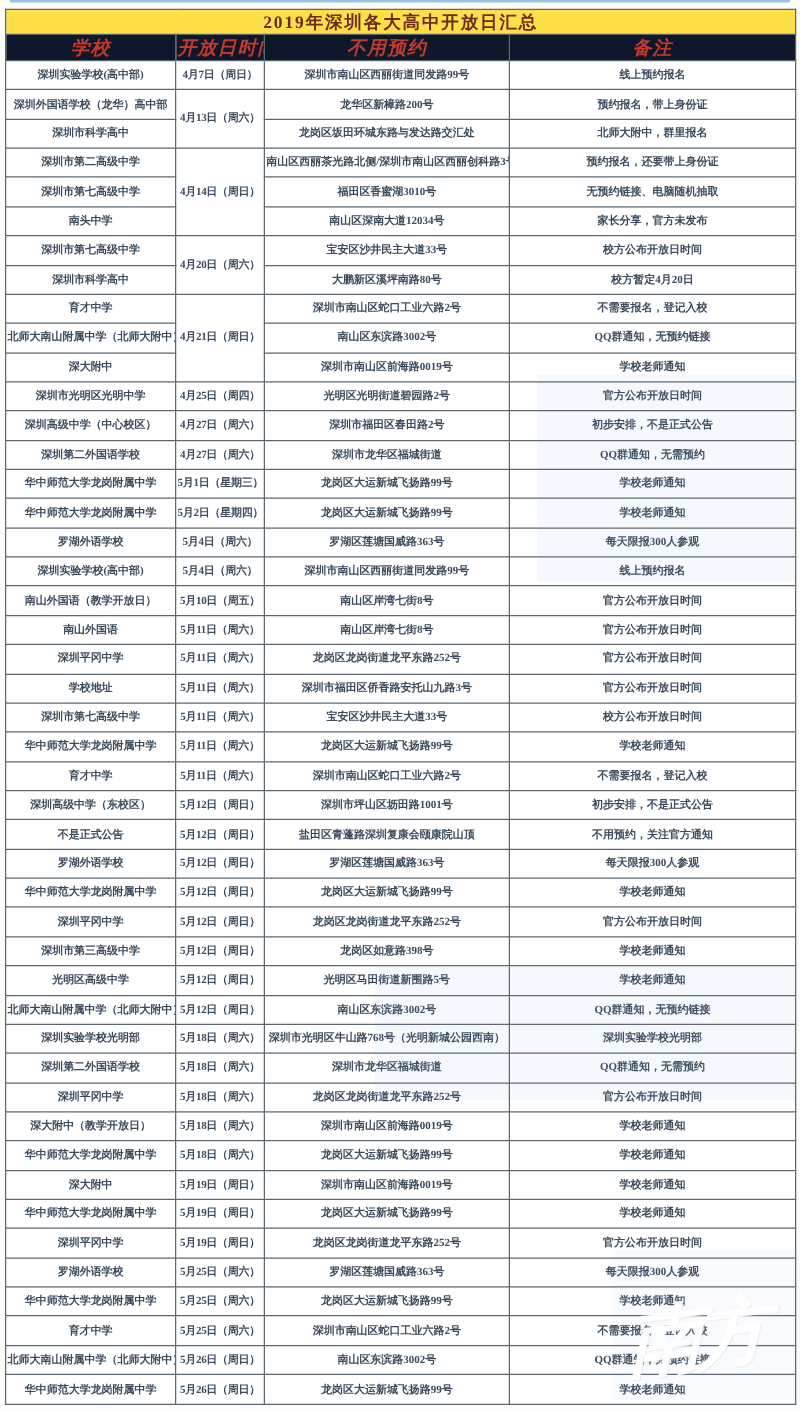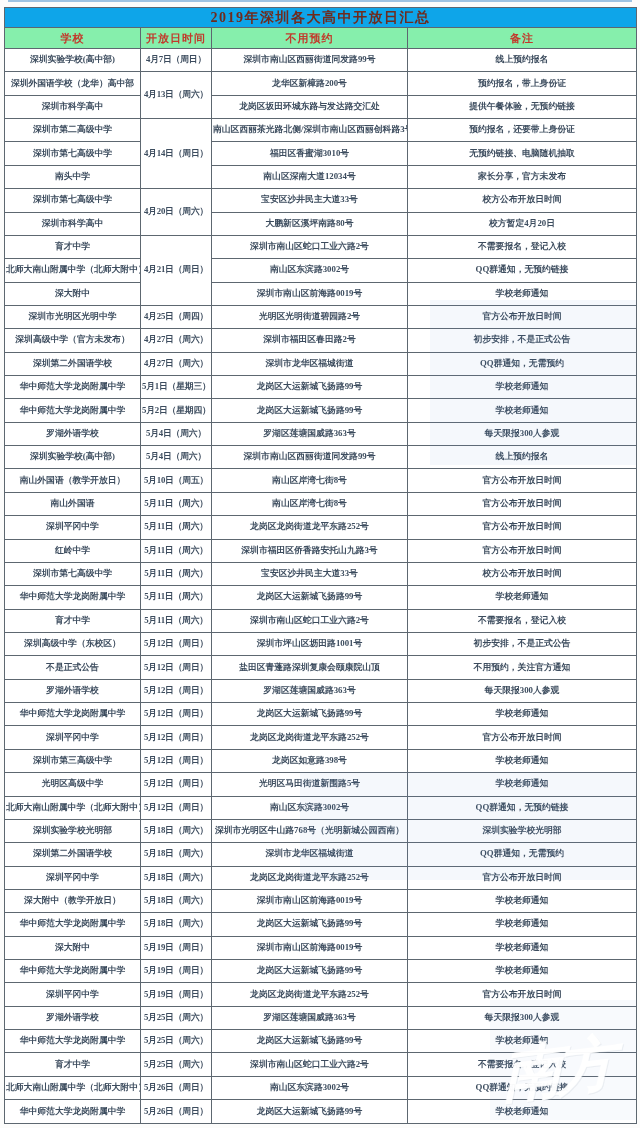--- a/index.html
+++ b/index.html
@@ -17,30 +17,30 @@
     border-collapse:collapse;table-layout:fixed;
   }
   table.open-day th,table.open-day td{
     border:1px solid #5d6770;
     text-align:center;vertical-align:middle;
     white-space:nowrap;overflow:hidden;
     padding:0 1px;
   }
   th.title-cell{
     height:19px;
-    background:#0ea5e9;
+    background:#fde047;
     border:2px solid #25354e;
     color:#6f2b1d;
     font-size:14px;font-weight:bold;letter-spacing:1.5px;
   }
   tr.head-row th{
     height:20px;
-    background:#86efac;
+    background:#0f172a;
     color:#c23a2c;
-    font-size:11px;font-weight:bold;letter-spacing:1px;
+    font-size:15px;font-weight:bold;letter-spacing:1px;font-style:italic;
   }
   tbody td{
     font-size:8.8px;
     color:#3c4c5e;
     background:#ffffff;
     font-weight:bold;
   }
   td.c-date{letter-spacing:-0.2px;}
   .tint{position:absolute;background:rgba(110,160,215,.07);pointer-events:none;}
   .tint.t1{left:430px;top:300px;width:206px;height:165px;}
@@ -90,21 +90,21 @@
       </tr>
       <tr>
         <td class="c-school">深圳外国语学校（龙华）高中部</td>
         <td class="c-date" rowspan="2">4月13日（周六）</td>
         <td class="c-addr">龙华区新樟路200号</td>
         <td class="c-remark">预约报名，带上身份证</td>
       </tr>
       <tr>
         <td class="c-school">深圳市科学高中</td>
         <td class="c-addr">龙岗区坂田环城东路与发达路交汇处</td>
-        <td class="c-remark">提供午餐体验，无预约链接</td>
+        <td class="c-remark">北师大附中，群里报名</td>
       </tr>
       <tr>
         <td class="c-school">深圳市第二高级中学</td>
         <td class="c-date" rowspan="3">4月14日（周日）</td>
         <td class="c-addr">南山区西丽茶光路北侧/深圳市南山区西丽创科路3号</td>
         <td class="c-remark">预约报名，还要带上身份证</td>
       </tr>
       <tr>
         <td class="c-school">深圳市第七高级中学</td>
         <td class="c-addr">福田区香蜜湖3010号</td>
@@ -142,21 +142,21 @@
         <td class="c-addr">深圳市南山区前海路0019号</td>
         <td class="c-remark">学校老师通知</td>
       </tr>
       <tr>
         <td class="c-school">深圳市光明区光明中学</td>
         <td class="c-date">4月25日（周四）</td>
         <td class="c-addr">光明区光明街道碧园路2号</td>
         <td class="c-remark">官方公布开放日时间</td>
       </tr>
       <tr>
-        <td class="c-school">深圳高级中学（官方未发布）</td>
+        <td class="c-school">深圳高级中学（中心校区）</td>
         <td class="c-date">4月27日（周六）</td>
         <td class="c-addr">深圳市福田区春田路2号</td>
         <td class="c-remark">初步安排，不是正式公告</td>
       </tr>
       <tr>
         <td class="c-school">深圳第二外国语学校</td>
         <td class="c-date">4月27日（周六）</td>
         <td class="c-addr">深圳市龙华区福城街道</td>
         <td class="c-remark">QQ群通知，无需预约</td>
       </tr>
@@ -196,21 +196,21 @@
         <td class="c-addr">南山区岸湾七街8号</td>
         <td class="c-remark">官方公布开放日时间</td>
       </tr>
       <tr>
         <td class="c-school">深圳平冈中学</td>
         <td class="c-date">5月11日（周六）</td>
         <td class="c-addr">龙岗区龙岗街道龙平东路252号</td>
         <td class="c-remark">官方公布开放日时间</td>
       </tr>
       <tr>
-        <td class="c-school">红岭中学</td>
+        <td class="c-school">学校地址</td>
         <td class="c-date">5月11日（周六）</td>
         <td class="c-addr">深圳市福田区侨香路安托山九路3号</td>
         <td class="c-remark">官方公布开放日时间</td>
       </tr>
       <tr>
         <td class="c-school">深圳市第七高级中学</td>
         <td class="c-date">5月11日（周六）</td>
         <td class="c-addr">宝安区沙井民主大道33号</td>
         <td class="c-remark">校方公布开放日时间</td>
       </tr>

